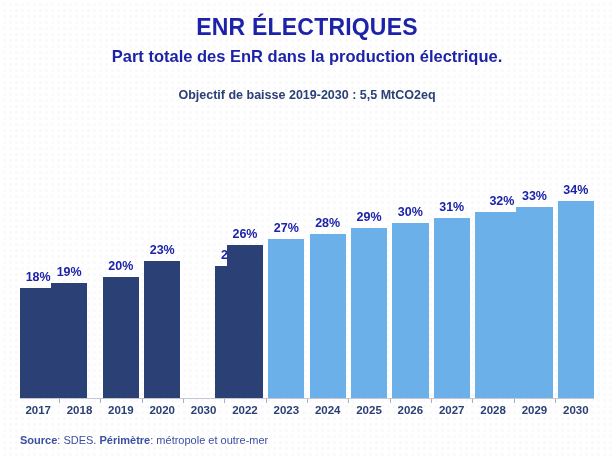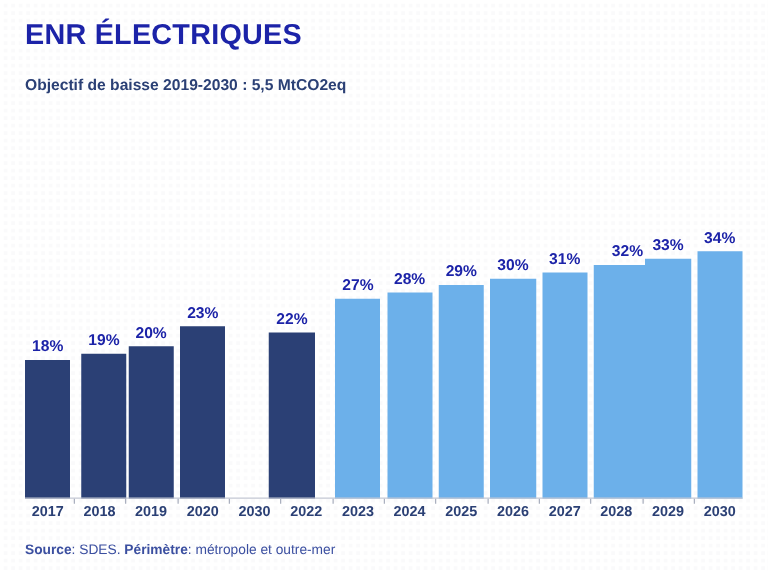--- a/index.html
+++ b/index.html
@@ -26,20 +26,21 @@
     background-size: 6px 6px, 6px 6px;
     overflow: hidden;
   }
 
   
   #header {
     position: absolute;
     left: 20px;
     top: 14px;
     width: 574px;
+    text-align: center;
   }
   #chart-title {
     font-size: 23px;
     font-weight: bold;
     letter-spacing: 0.2px;
     color: #1c23a8;
     line-height: 1.15;
     margin: 0;
     white-space: nowrap;
   }
@@ -130,43 +131,48 @@
   }
   #footer b { font-weight: bold; }
 </style>
 </head>
 <body>
 
 <div id="slide">
 
   <div id="header">
     <div id="chart-title">ENR ÉLECTRIQUES</div>
+    <div id="chart-subtitle">Part totale des EnR dans la production électrique.</div>
     <div id="chart-objective">Objectif de baisse 2019-2030 : 5,5 MtCO2eq</div>
   </div>
 
   <div id="plot">
       <div class="bar-col" style="left: 0px; width: 36.3571px;">
         <div class="bar hist" style="height: 110.96px;"></div>
         <div class="bar-label" style="bottom: 114.96px;">18%</div>
       </div>
-      <div class="bar-col" style="left: 45px; width: 36.3571px;">
+      <div class="bar-col" style="left: 31px; width: 36.3571px;">
         <div class="bar hist" style="height: 116.38px;"></div>
         <div class="bar-label" style="bottom: 120.38px;">19%</div>
       </div>
       <div class="bar-col" style="left: 82.7143px; width: 36.3571px;">
         <div class="bar hist" style="height: 121.8px;"></div>
         <div class="bar-label" style="bottom: 125.8px;">20%</div>
       </div>
       <div class="bar-col" style="left: 124.071px; width: 36.3571px;">
         <div class="bar hist" style="height: 138.06px;"></div>
         <div class="bar-label" style="bottom: 142.06px;">23%</div>
       </div>
       <div class="bar-col" style="left: 165.429px; width: 36.3571px; margin-left: 30px;">
         <div class="bar hist" style="height: 132.64px;"></div>
         <div class="bar-label" style="bottom: 136.64px;">22%</div>
+      </div>
+      <div class="bar-col" style="left: 206.786px; width: 36.3571px;">
+        <div class="bar hist" style="height: 154.32px;"></div>
+        <div class="bar-label" style="bottom: 158.32px;">26%</div>
       </div>
       <div class="bar-col" style="left: 248.143px; width: 36.3571px;">
         <div class="bar proj" style="height: 159.74px;"></div>
         <div class="bar-label" style="bottom: 163.74px;">27%</div>
       </div>
       <div class="bar-col" style="left: 289.5px; width: 36.3571px;">
         <div class="bar proj" style="height: 165.16px;"></div>
         <div class="bar-label" style="bottom: 169.16px;">28%</div>
       </div>
       <div class="bar-col" style="left: 330.857px; width: 36.3571px;">

